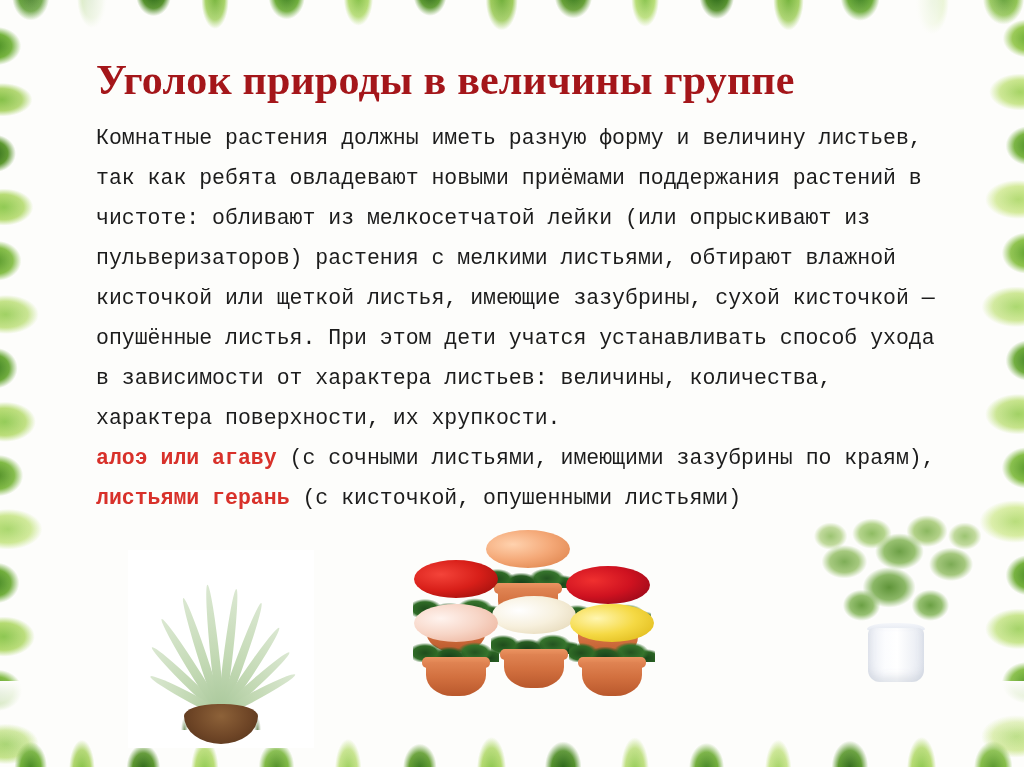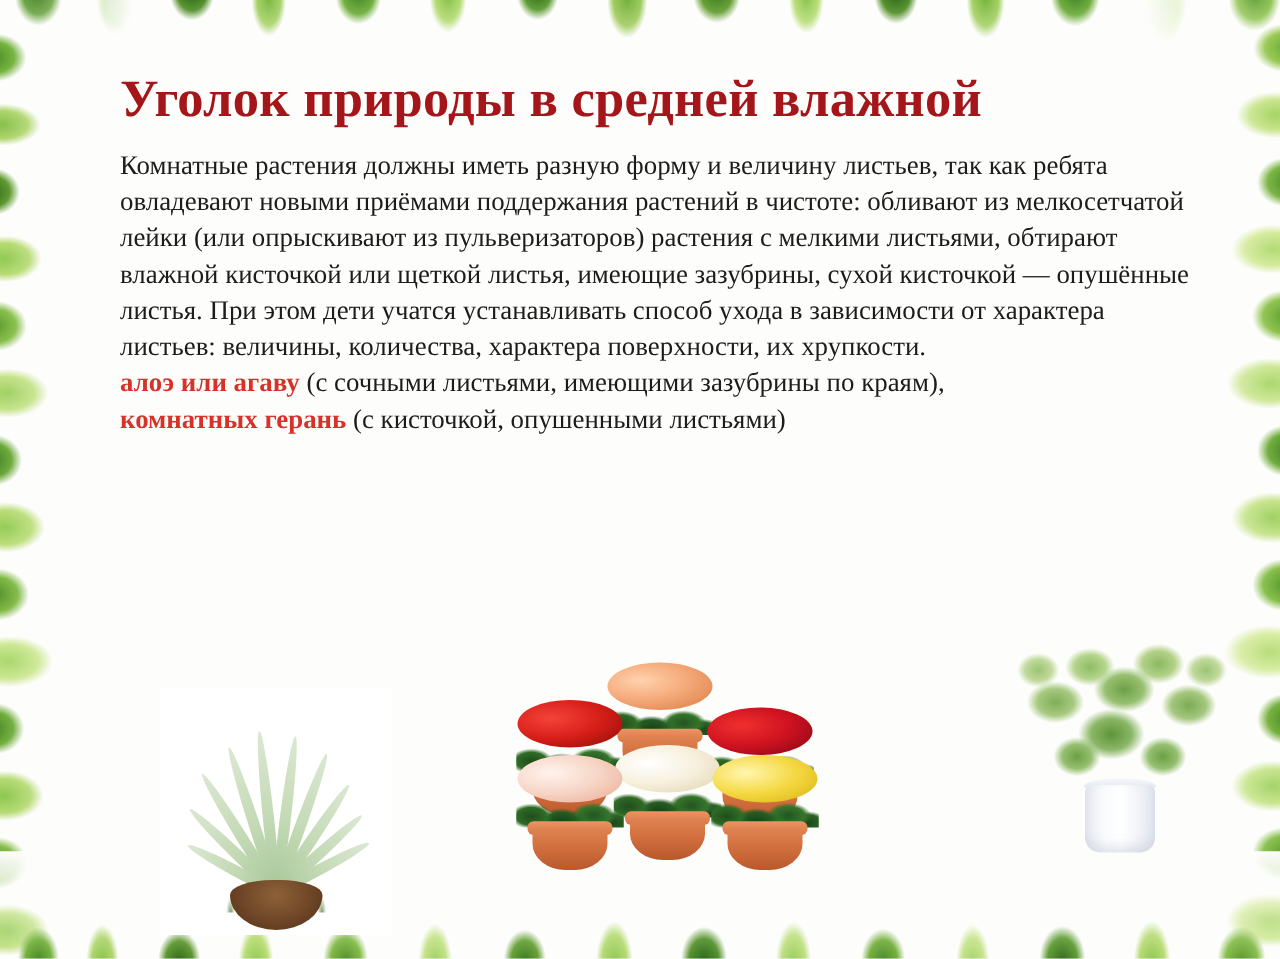--- a/index.html
+++ b/index.html
@@ -133,23 +133,23 @@
     margin:0 0 16px 0;
     font-family:"Liberation Serif","DejaVu Serif",serif;
     font-size:42px;
     font-weight:700;
     color:#a4161a;
     letter-spacing:0.2px;
     line-height:1.05;
     white-space:nowrap;
   }
   .body-block{
-    font-family:Liberation Serif, serif;
+    font-family:Liberation Mono, monospace;
     font-size:21.5px;
-    line-height:29px;
+    line-height:40px;
     color:#1c1c1c;
     text-align:left;
   }
   .body-block p{margin:0;}
   .plant-name{
     color:#d8312a;
     font-weight:700;
   }
   .plant-line{ margin:0; }
   .tail-note{ margin-top:2px; }
@@ -275,34 +275,34 @@
     <div class="bd-left"></div>
     <div class="bd-left-fade"></div>
     <div class="bd-right"></div>
     <div class="bd-right-fade"></div>
     <div class="bd-bottom"></div>
     <div class="bd-bottom-fade"></div>
   </div>
 
   <div class="content">
 
-    <h1 class="title">Уголок природы в средней влажной</h1>
+    <h1 class="title">Уголок природы в величины группе</h1>
 
     <div class="body-block">
 
       <p>Комнатные растения должны иметь разную форму  и величину листьев, так как ребята овладевают новыми приёмами поддержания растений в чистоте: обливают из мелкосетчатой лейки (или опрыскивают из пульверизаторов) растения с мелкими листьями, обтирают влажной кисточкой или щеткой листья, имеющие зазубрины, сухой кисточкой — опушённые листья. При этом дети учатся устанавливать способ ухода в зависимости от характера листьев: величины, количества, характера поверхности, их хрупкости.</p>
 
       <p class="plant-line">
         <span class="plant-name">алоэ или агаву</span><span> (с сочными листьями, имеющими зазубрины по краям),</span>
       </p>
 
 
 
       <p class="plant-line">
-        <span class="plant-name">комнатных герань</span><span> (с кисточкой, опушенными листьями)</span>
+        <span class="plant-name">листьями герань</span><span> (с кисточкой, опушенными листьями)</span>
       </p>
 
     </div>
   </div>
 
   <div class="photos">
 
     <div class="photo-aloe">
       <div class="aloe-art">
         <div class="aloe-leaf" style="transform:translateX(-50%) rotate(-46deg);height:96px;"></div>

